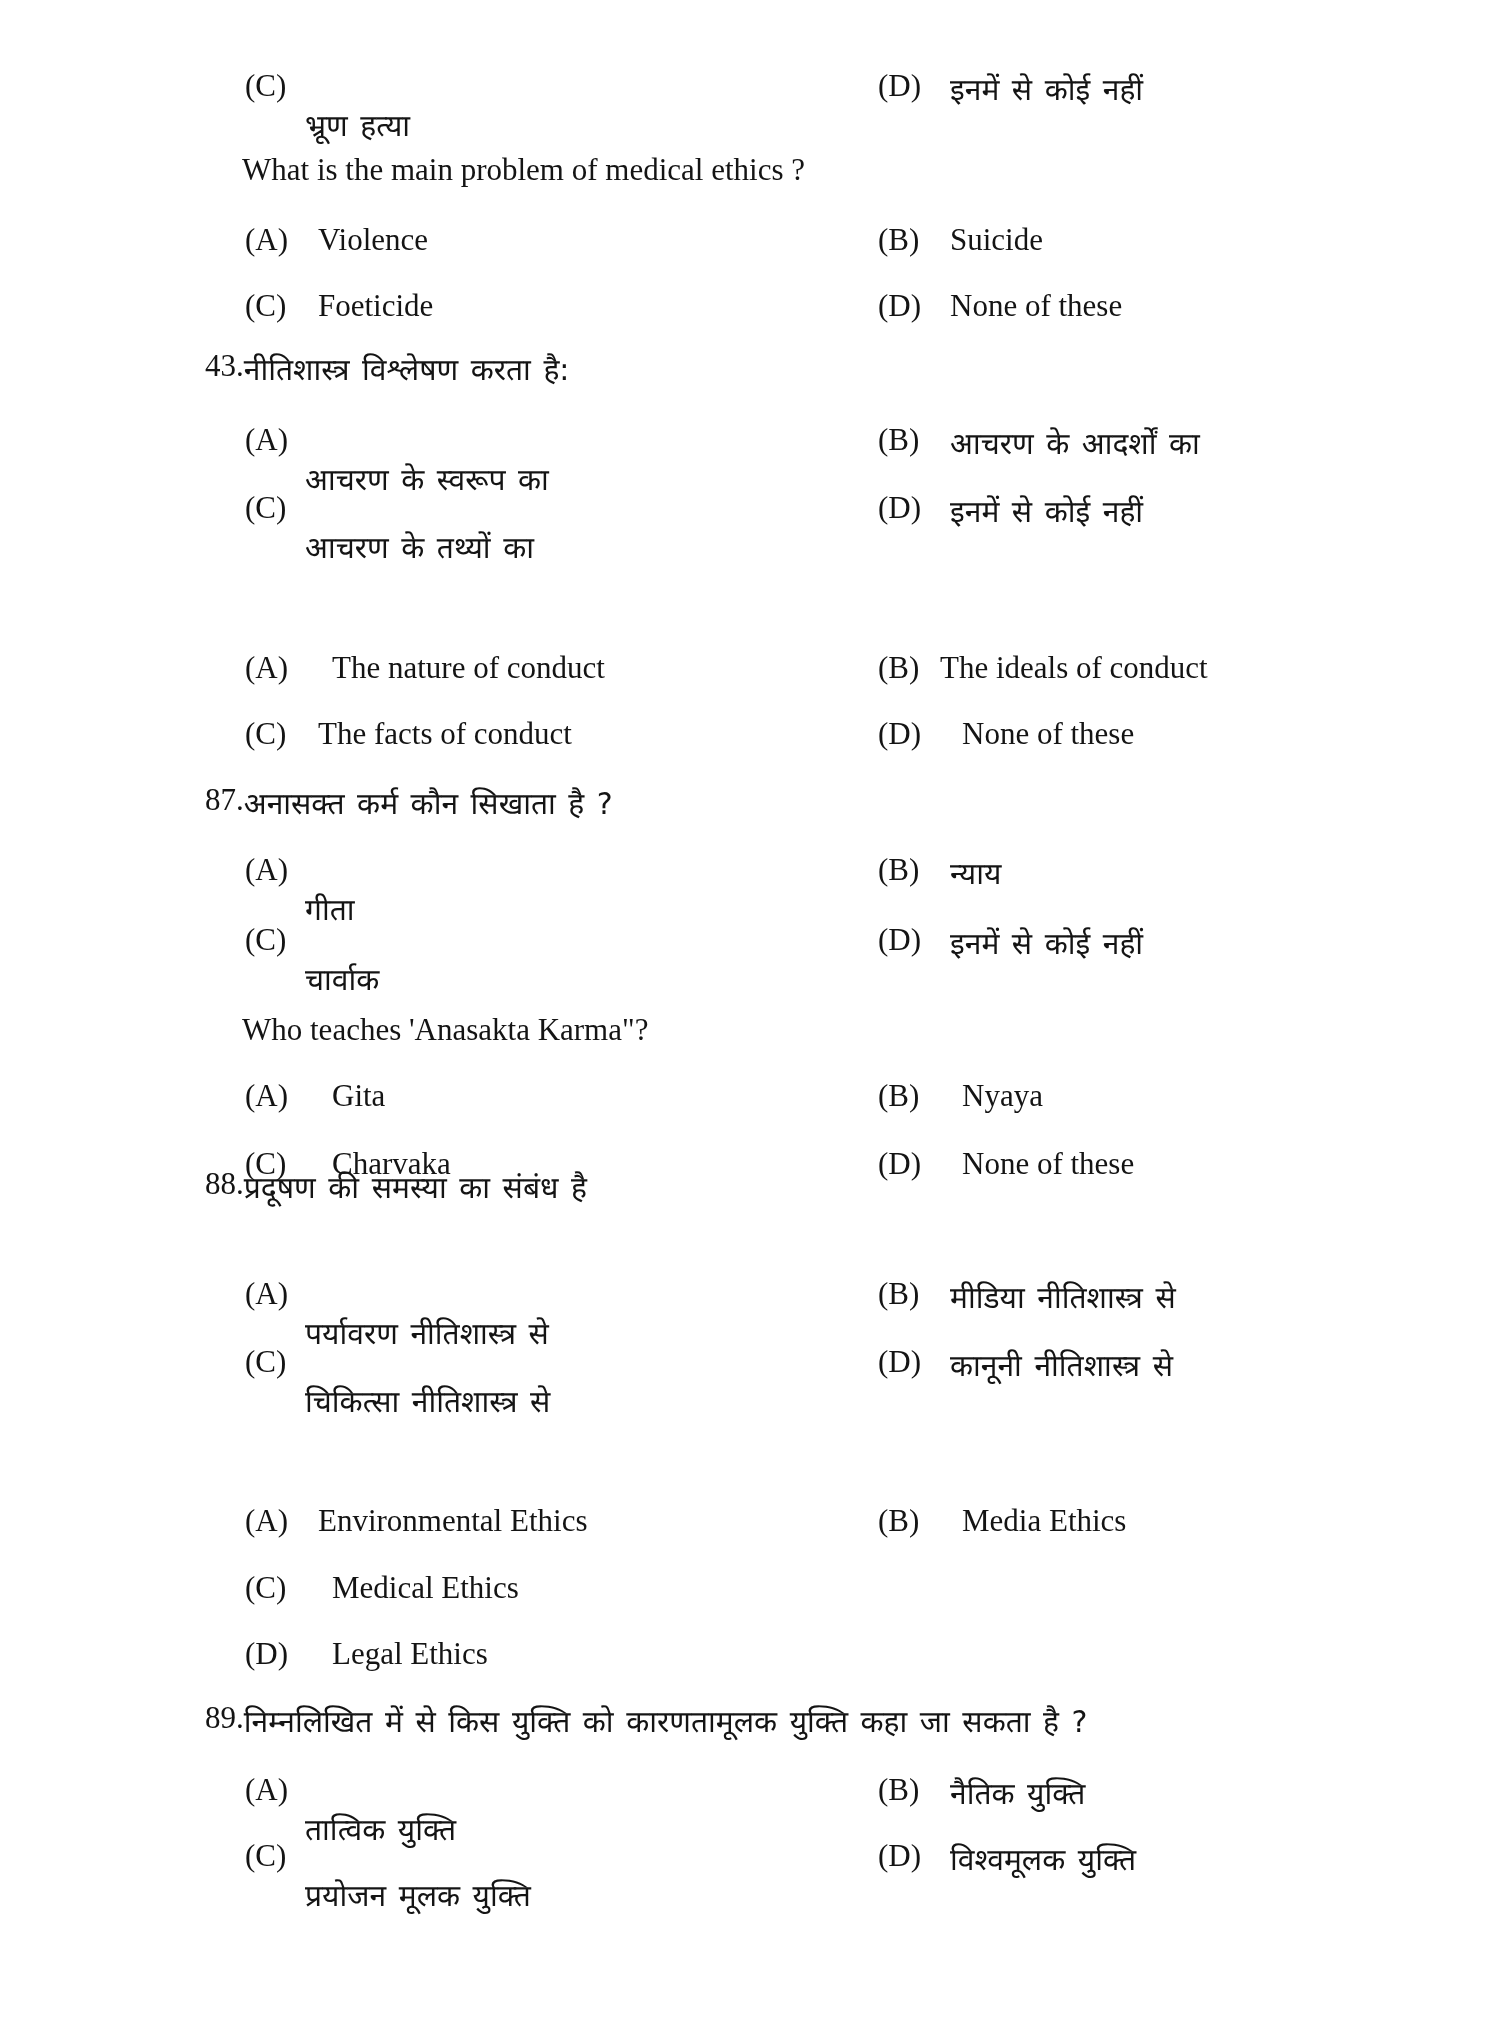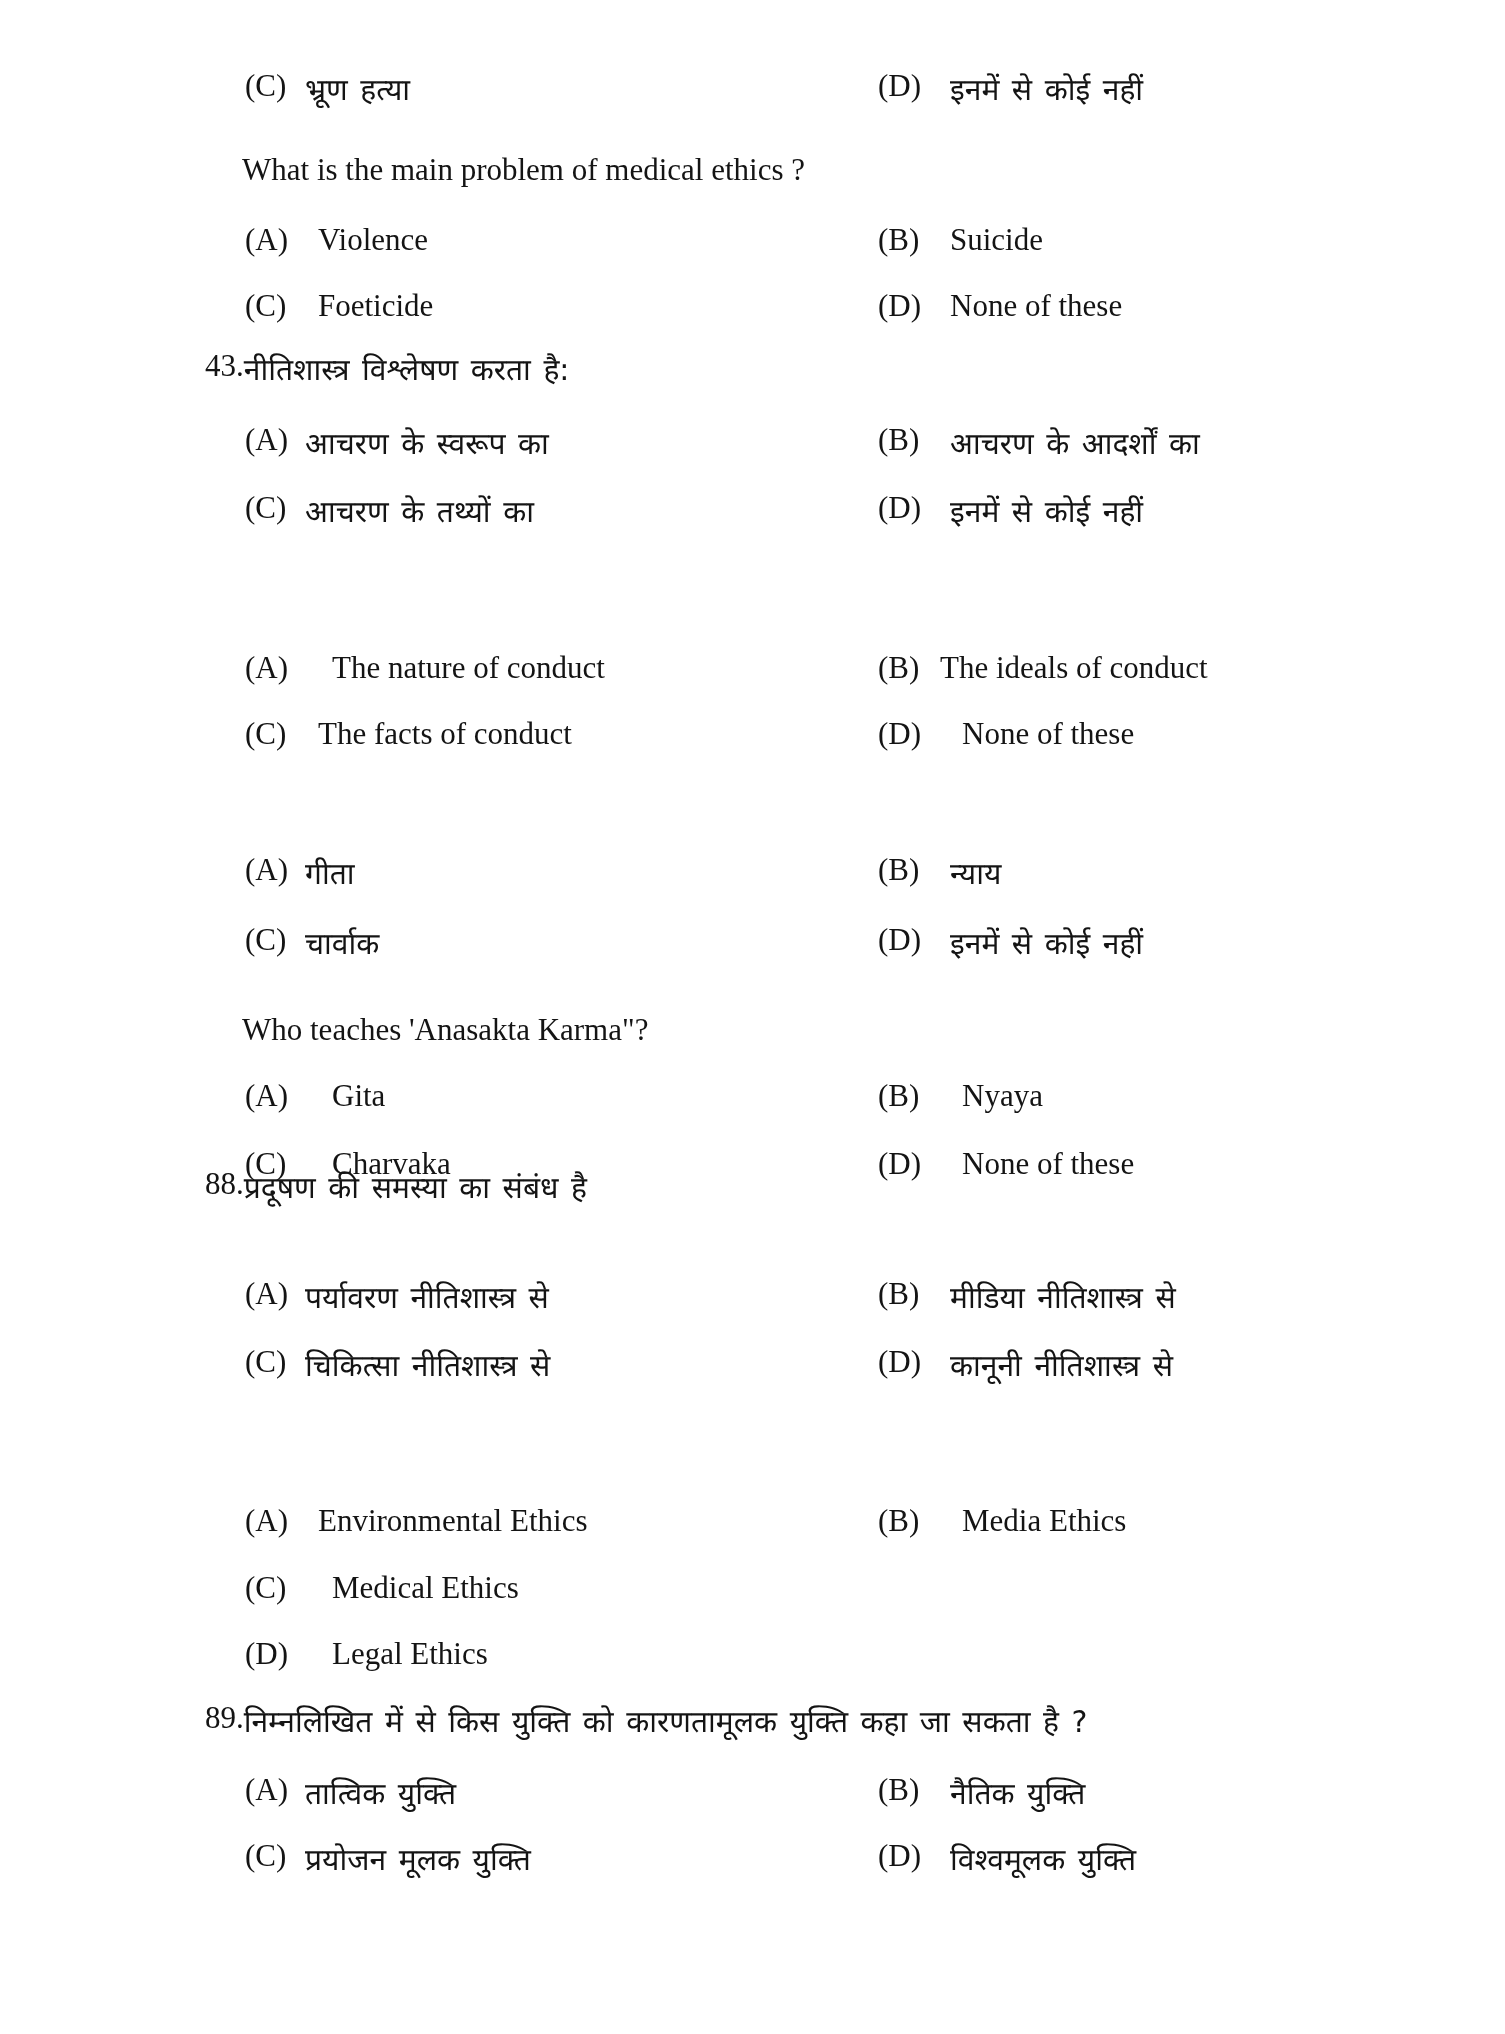--- a/index.html
+++ b/index.html
@@ -11,21 +11,21 @@
     font-family:"Liberation Serif","DejaVu Sans",serif;
     color:#141414;
     font-size:31px;
     overflow:hidden;
   }
   .row{position:absolute;left:0;width:100%;height:46px;white-space:nowrap;}
   .lbl-a{position:absolute;left:245px;}
   .txt-a{position:absolute;left:318px;}
   .lbl-b{position:absolute;left:878px;}
   .txt-b{position:absolute;left:950px;}
-  .txt-a.hi{left:305px;}
+  .txt-a.hi{left:305px;margin-top:36px;}
   .qline{position:absolute;left:205px;display:flex;}
   .eqline{position:absolute;left:242px;}
   .hi{font-family:"DejaVu Sans",sans-serif;word-spacing:3px;font-size:30px;}
   .num{font-family:"Liberation Serif",serif;}
 </style>
 </head>
 <body>
 
 <div class="page">
 
@@ -77,20 +77,26 @@
     <span class="lbl-b">(B)</span>
     <span class="txt-b" style="left:940px">The ideals of conduct</span>
   </div>
   <div class="row" style="top:716px">
     <span class="lbl-a">(C)</span>
     <span class="txt-a">The facts of conduct</span>
     <span class="lbl-b">(D)</span>
     <span class="txt-b" style="left:962px">None of these</span>
   </div>
 
+  <div class="row" style="top:782px">
+    <span class="qline">
+      <span class="num">87.</span>
+        <span class="hi">अनासक्त कर्म कौन सिखाता है ?</span>
+    </span>
+  </div>
   <div class="row" style="top:852px">
     <span class="lbl-a">(A)</span>
     <span class="txt-a hi">गीता</span>
     <span class="lbl-b">(B)</span>
     <span class="txt-b hi">न्याय</span>
   </div>
   <div class="row" style="top:922px">
     <span class="lbl-a">(C)</span>
     <span class="txt-a hi">चार्वाक</span>
     <span class="lbl-b">(D)</span>

